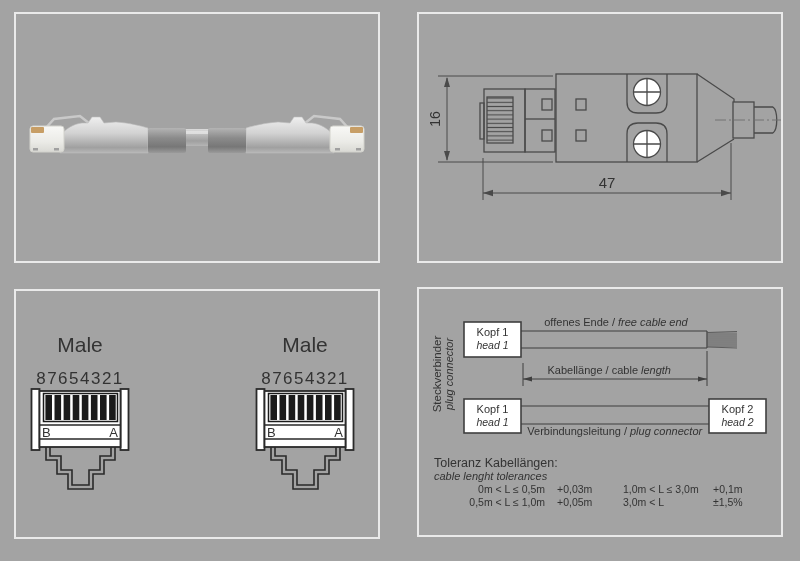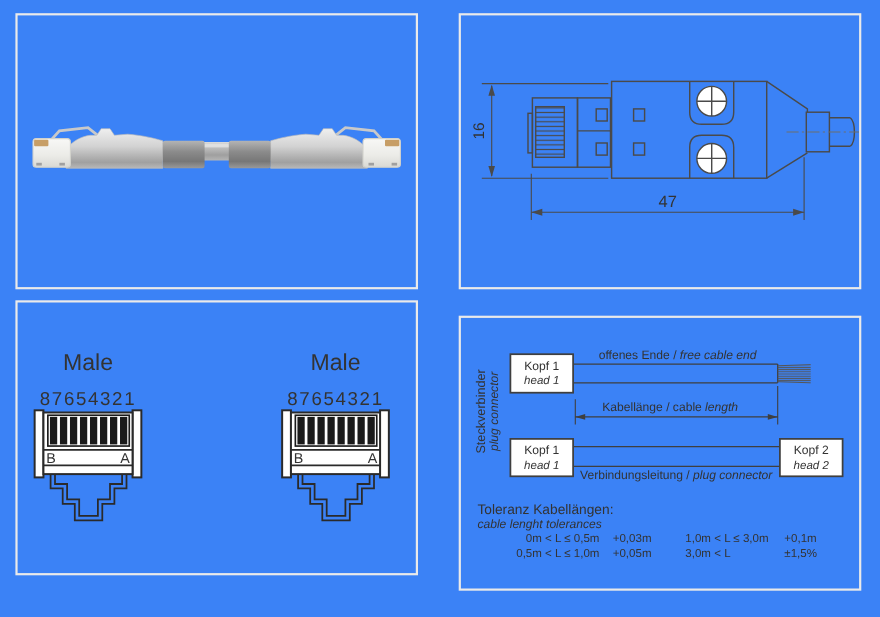--- a/index.html
+++ b/index.html
@@ -1,16 +1,16 @@
 <!DOCTYPE html>
 <html><head>
 <meta charset="utf-8">
 <style>
   html,body{margin:0;padding:0;background:#ffffff;}
-  .stage{position:relative;width:800px;height:561px;background:#3b82f6;overflow:hidden;
+  .stage{position:relative;width:800px;height:561px;background:#a3a3a3;overflow:hidden;
          font-family:"Liberation Sans", sans-serif;}
   .panel{position:absolute;}
   .frame{position:absolute;inset:0;border:2px solid #eaeaea;pointer-events:none;}
   .panel svg{position:absolute;left:0;top:0;display:block;}
   svg text{font-family:"Liberation Sans", sans-serif;fill:#333333;}
   .t-it{font-style:italic;}
 </style>
 </head>
 <body>
 
@@ -119,21 +119,21 @@
         <polygon points="30,149 27,139 33,139"></polygon>
         <polygon points="66,181 76,177.8 76,184.2"></polygon>
         <polygon points="314,181 304,177.8 304,184.2"></polygon>
       </g>
       <text x="0" y="0" transform="translate(23,107) rotate(-90)" text-anchor="middle" font-size="14">16</text>
       <text x="190" y="176" text-anchor="middle" font-size="15">47</text>
     </svg>
     <div class="frame"></div>
   </div>
 
-  <div class="panel" style="left:14px;top:273px;width:366px;height:250px;">
+  <div class="panel" style="left:14px;top:289px;width:366px;height:250px;">
     <svg width="366" height="250" viewBox="0 0 366 250">
       <defs>
         <g id="plugShape">
           <rect x="17.5" y="100" width="8" height="61" fill="#ffffff" stroke="#2a2a2a" stroke-width="1.8"></rect>
           <rect x="106.5" y="100" width="8" height="61" fill="#ffffff" stroke="#2a2a2a" stroke-width="1.8"></rect>
           <rect x="25.5" y="102" width="81" height="56" fill="#ffffff" stroke="#2a2a2a" stroke-width="1.8"></rect>
           <rect x="29.5" y="104.5" width="74" height="28" fill="#ffffff" stroke="#1b1b1b" stroke-width="1.5"></rect>
           <g fill="#1b1b1b">
             <rect x="31.4" y="106" width="6.6" height="25"></rect>
             <rect x="40.5" y="106" width="6.6" height="25"></rect>

